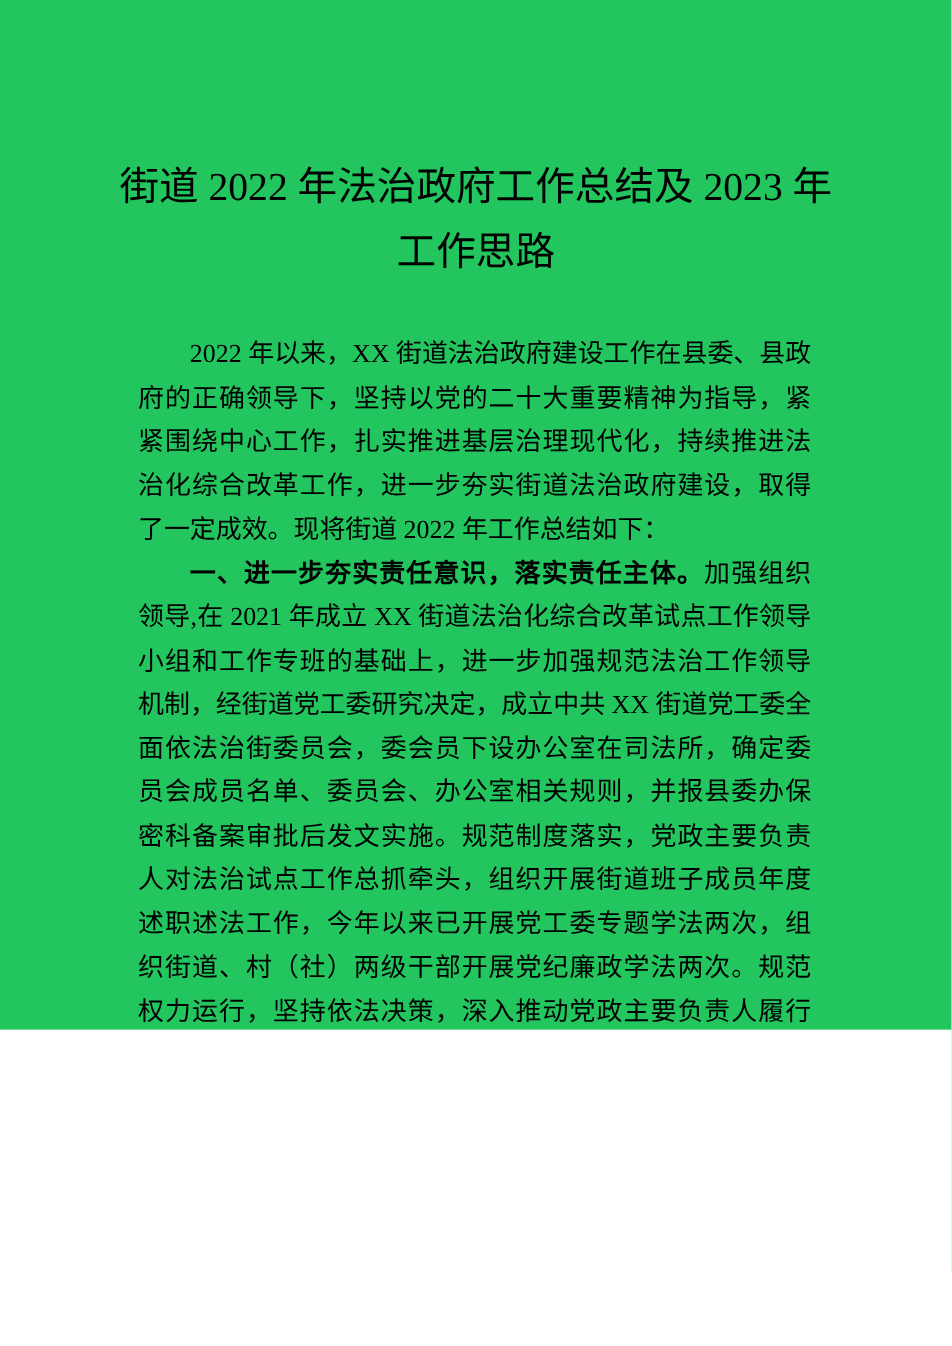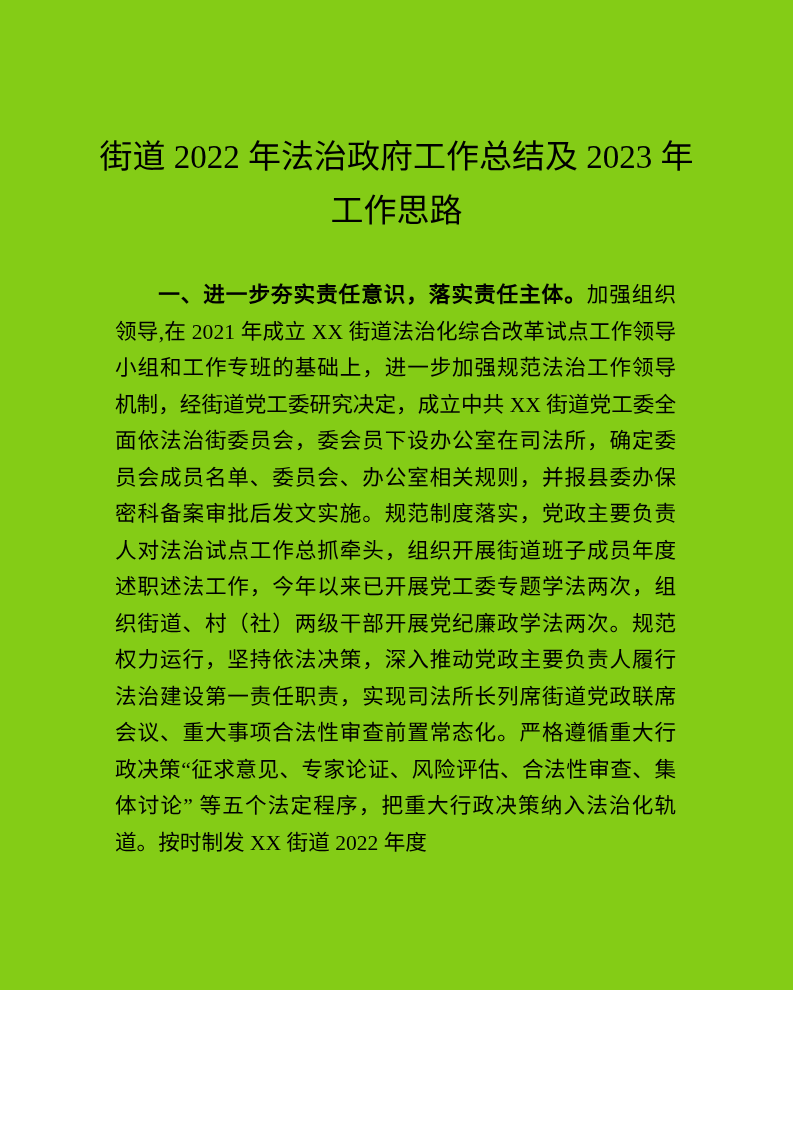--- a/index.html
+++ b/index.html
@@ -6,22 +6,22 @@
   html, body { background: #ffffff; }
   body {
     width: 793px;
     height: 1122px;
     overflow: hidden;
     font-family: "Liberation Serif", "DejaVu Serif", serif;
     color: #000000;
   }
   .page {
     width: 793px;
-    height: 990px;
-    background: #84cc16;
+    height: 858px;
+    background: #22c55e;
     overflow: hidden;
   }
   .doc-title {
     margin: 130px auto 0 auto;
     max-width: 612px;
     text-align: center;
     font-size: 33px;
     line-height: 54px;
     font-weight: 400;
     font-family: "Liberation Serif", "DejaVu Serif", serif;
@@ -47,18 +47,19 @@
 </style>
 </head>
 <body>
 
 <div class="page">
 
   <h1 class="doc-title">街道 2022 年法治政府工作总结及 2023 年工作思路</h1>
 
   <div class="doc-body">
 
+    <p class="para"><span>2022 年以来，XX 街道法治政府建设工作在县委、县政府的正确领导下，坚持以党的二十大重要精神为指导，紧紧围绕中心工作，扎实推进基层治理现代化，持续推进法治化综合改革工作，进一步夯实街道法治政府建设，取得了一定成效。现将街道 2022 年工作总结如下：</span></p>
 
     <p class="para"><span class="section-lead">一、进一步夯实责任意识，落实责任主体。</span><span>加强组织领导,在 2021 年成立 XX 街道法治化综合改革试点工作领导小组和工作专班的基础上，进一步加强规范法治工作领导机制，经街道党工委研究决定，成立中共 XX 街道党工委全面依法治街委员会，委会员下设办公室在司法所，确定委员会成员名单、委员会、办公室相关规则，并报县委办保密科备案审批后发文实施。规范制度落实，党政主要负责人对法治试点工作总抓牵头，组织开展街道班子成员年度述职述法工作，今年以来已开展党工委专题学法两次，组织街道、村（社）两级干部开展党纪廉政学法两次。规范权力运行，坚持依法决策，深入推动党政主要负责人履行法治建设第一责任职责，实现司法所长列席街道党政联席会议、重大事项合法性审查前置常态化。严格遵循重大行政决策“征求意见、专家论证、风险评估、合法性审查、集体讨论” 等五个法定程序，把重大行政决策纳入法治化轨道。按时制发 XX 街道 2022 年度</span></p>
 
   </div>
 
 </div>
 
 </body></html>

